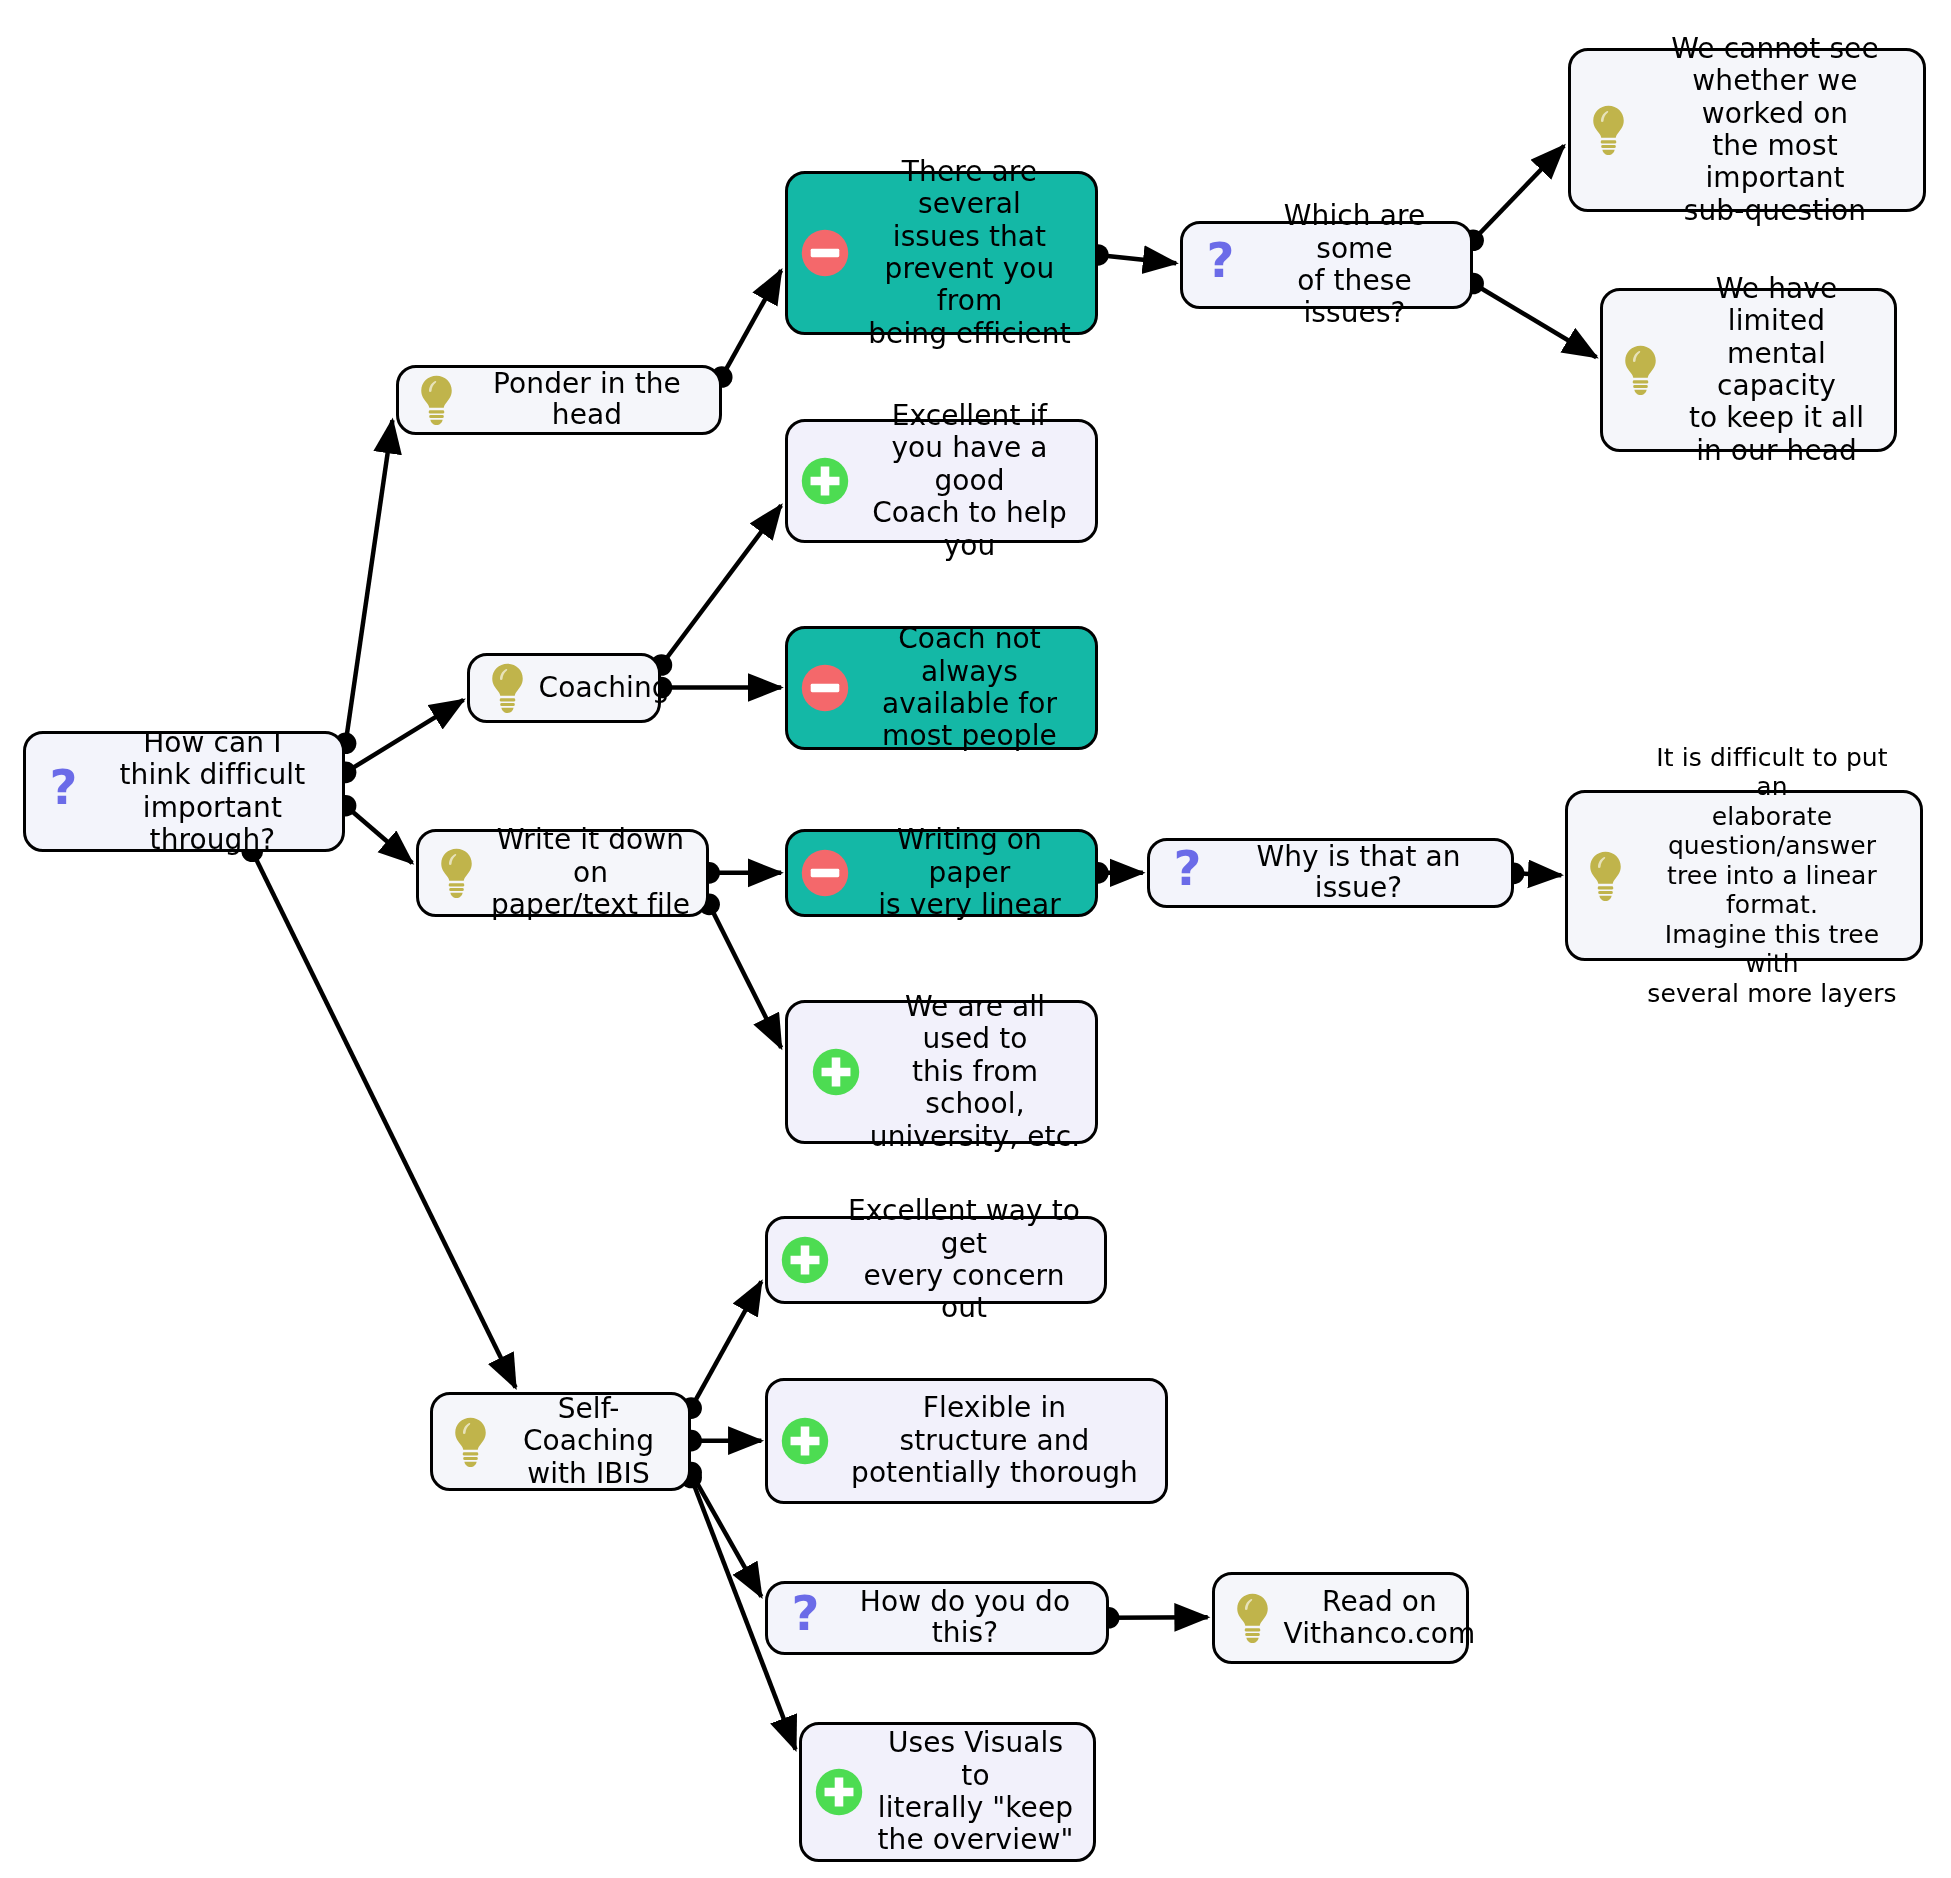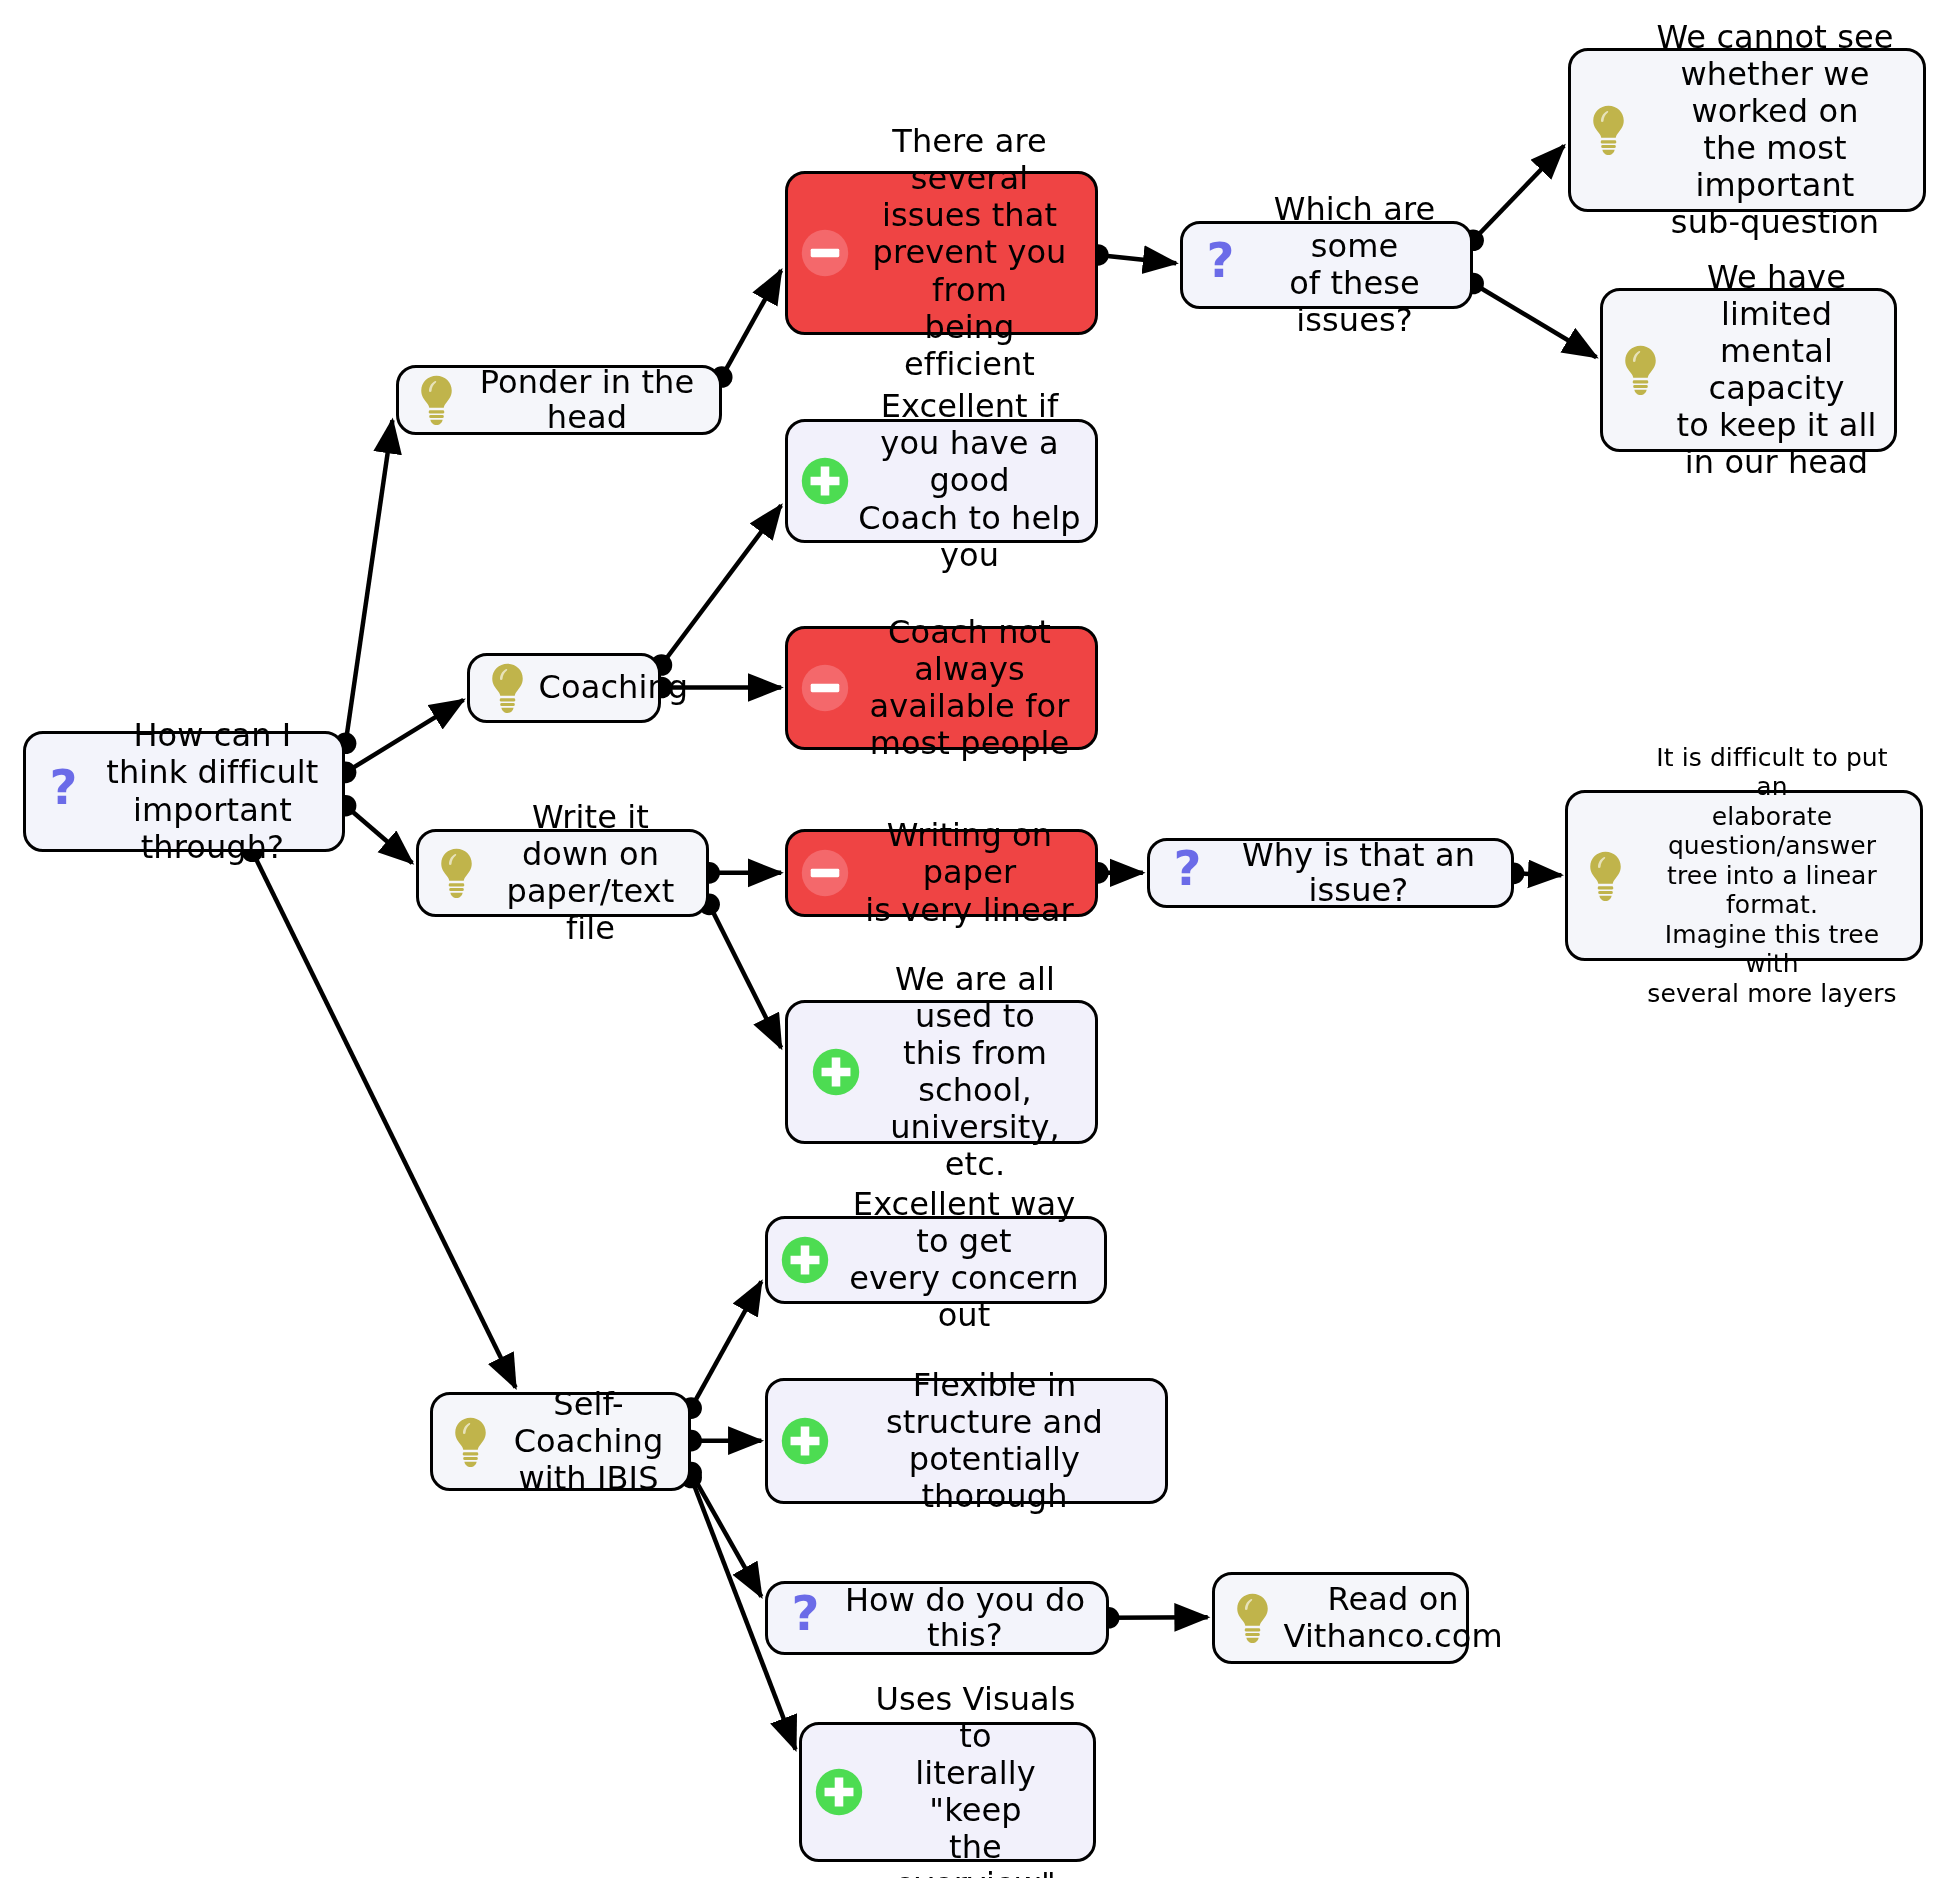--- a/index.html
+++ b/index.html
@@ -11,31 +11,31 @@
   #edges{position:absolute;left:0;top:0;width:1951px;height:1878px;pointer-events:none;z-index:1;}
   .node{
     position:absolute;z-index:2;box-sizing:border-box;
     background:#f2f4fa;
     border:3.6px solid #000000;
     border-radius:20px;
     display:flex;align-items:center;
     padding:0 9px;
   }
   .node.tint-q{background:#f3f4fb;}
-  .node.tint-con{background:#ef4444;}
+  .node.tint-con{background:#14b8a6;}
   .node.tint-pro{background:#f2f1fb;}
   .node.tint-idea{background:#f5f6fa;}
   .ico{
     flex:0 0 auto;width:56px;height:56px;margin-right:3.6px;
     display:flex;align-items:center;justify-content:center;
   }
   .ico svg{display:block;}
   .label{
     flex:1 1 auto;text-align:center;color:#000000;
-    font-size:32px;line-height:1.16;letter-spacing:0.1px;
+    font-size:28px;line-height:1.16;letter-spacing:0.1px;
     white-space:pre-line;padding-right:3.6px;
   }
   .label.small{font-size:25px;line-height:1.18;text-align:center;}
   .label.one{line-height:1.1;}
 </style>
 </head>
 <body>
 
 <div id="canvas">
   <svg id="edges" viewBox="0 0 2168 2087" xmlns="http://www.w3.org/2000/svg">

